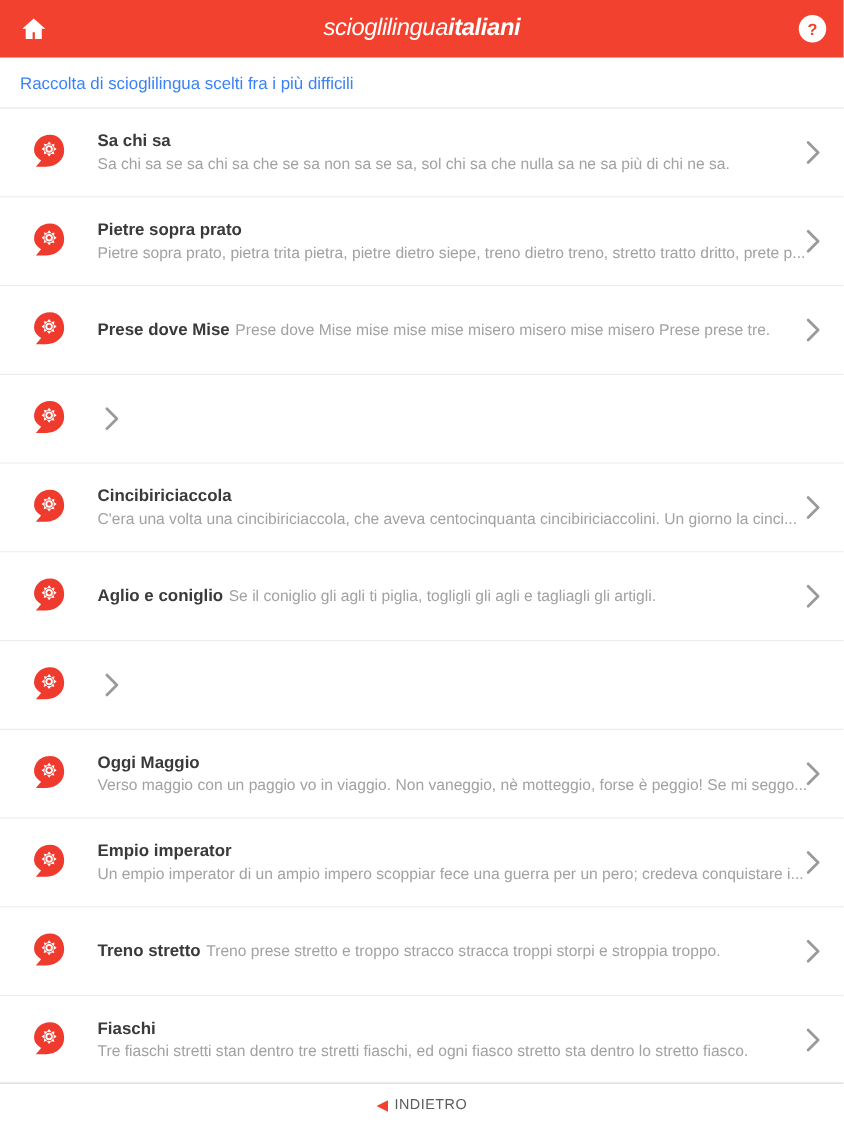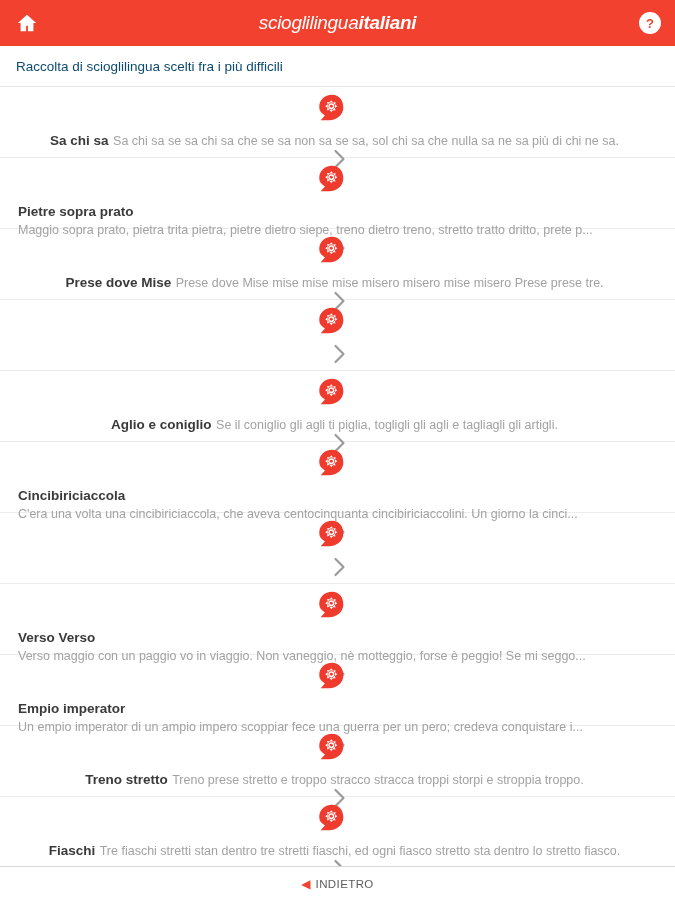--- a/index.html
+++ b/index.html
@@ -73,39 +73,38 @@
   }
 
   
   .subtitle-bar {
     flex: 0 0 auto;
     padding: 13px 16px 12px 16px;
     border-bottom: 1px solid #e3e3e3;
     background: #ffffff;
   }
   .subtitle-text {
-    color: #0c4a6e;
+    color: #3b82f6;
     font-size: 13.5px;
   }
 
   
   .list {
     flex: 1 1 auto;
     overflow: hidden;
     background: #ffffff;
   }
   .list-item {
     display: flex;
     align-items: center;
     padding: 0 14px 0 18px;
     height: 71px;
     border-bottom: 1px solid #ececec;
     background: #ffffff;
     cursor: pointer;
-    flex-direction: column;
   }
   .item-icon {
     flex: 0 0 auto;
     width: 44px;
     height: 44px;
     display: flex;
     align-items: center;
     justify-content: center;
     margin-right: 16px;
   }
@@ -218,21 +217,21 @@
           <path d="M40 22c0 10-9 18-20 18H8l6-7C8.5 29.5 6 26 6 21 6 11.6 13.6 4 24 4s16 8 16 18z" fill="#ef3b2d"></path>
           <g fill="#ffffff">
             <circle cx="23" cy="20" r="4.2"></circle>
             <path d="M23 11.5l2.6 3.4h-5.2zM23 28.5l-2.6-3.4h5.2zM14.5 20l3.4-2.6v5.2zM31.5 20l-3.4 2.6v-5.2zM17 14l4.3 0.6-3.1 3.1zM29 26l-4.3-0.6 3.1-3.1zM29 14l-0.6 4.3-3.1-3.1zM17 26l0.6-4.3 3.1 3.1z"></path>
           </g>
           <circle cx="23" cy="20" r="2.1" fill="#ef3b2d"></circle>
         </svg>
       </span>
       <span class="item-text">
         <span class="item-title">Pietre sopra prato</span>
-        <span class="item-desc">Maggio sopra prato, pietra trita pietra, pietre dietro siepe, treno dietro treno, stretto tratto dritto, prete p...</span>
+        <span class="item-desc">Pietre sopra prato, pietra trita pietra, pietre dietro siepe, treno dietro treno, stretto tratto dritto, prete p...</span>
       </span>
       <span class="chevron">
         <svg width="13" height="20" viewBox="0 0 12 20" fill="none" stroke="#9a9a9a" stroke-width="2.2" stroke-linecap="round" stroke-linejoin="round" aria-hidden="true">
             <path d="M2 2l8 8-8 8"></path>
           </svg>
       </span>
     </div>
 
     <div class="list-item">
       <span class="item-icon">
@@ -279,20 +278,42 @@
         <svg width="34" height="34" viewBox="0 0 48 48" aria-hidden="true">
           <path d="M40 22c0 10-9 18-20 18H8l6-7C8.5 29.5 6 26 6 21 6 11.6 13.6 4 24 4s16 8 16 18z" fill="#ef3b2d"></path>
           <g fill="#ffffff">
             <circle cx="23" cy="20" r="4.2"></circle>
             <path d="M23 11.5l2.6 3.4h-5.2zM23 28.5l-2.6-3.4h5.2zM14.5 20l3.4-2.6v5.2zM31.5 20l-3.4 2.6v-5.2zM17 14l4.3 0.6-3.1 3.1zM29 26l-4.3-0.6 3.1-3.1zM29 14l-0.6 4.3-3.1-3.1zM17 26l0.6-4.3 3.1 3.1z"></path>
           </g>
           <circle cx="23" cy="20" r="2.1" fill="#ef3b2d"></circle>
         </svg>
       </span>
       <span class="item-text">
+        <span class="item-title">Cincibiriciaccola</span>
+        <span class="item-desc">C'era una volta una cincibiriciaccola, che aveva centocinquanta cincibiriciaccolini. Un giorno la cinci...</span>
+      </span>
+      <span class="chevron">
+        <svg width="13" height="20" viewBox="0 0 12 20" fill="none" stroke="#9a9a9a" stroke-width="2.2" stroke-linecap="round" stroke-linejoin="round" aria-hidden="true">
+            <path d="M2 2l8 8-8 8"></path>
+          </svg>
+      </span>
+    </div>
+
+    <div class="list-item">
+      <span class="item-icon">
+        <svg width="34" height="34" viewBox="0 0 48 48" aria-hidden="true">
+          <path d="M40 22c0 10-9 18-20 18H8l6-7C8.5 29.5 6 26 6 21 6 11.6 13.6 4 24 4s16 8 16 18z" fill="#ef3b2d"></path>
+          <g fill="#ffffff">
+            <circle cx="23" cy="20" r="4.2"></circle>
+            <path d="M23 11.5l2.6 3.4h-5.2zM23 28.5l-2.6-3.4h5.2zM14.5 20l3.4-2.6v5.2zM31.5 20l-3.4 2.6v-5.2zM17 14l4.3 0.6-3.1 3.1zM29 26l-4.3-0.6 3.1-3.1zM29 14l-0.6 4.3-3.1-3.1zM17 26l0.6-4.3 3.1 3.1z"></path>
+          </g>
+          <circle cx="23" cy="20" r="2.1" fill="#ef3b2d"></circle>
+        </svg>
+      </span>
+      <span class="item-text">
         <span class="item-title">Aglio e coniglio</span>
         <span class="item-desc">Se il coniglio gli agli ti piglia, togligli gli agli e tagliagli gli artigli.</span>
       </span>
       <span class="chevron">
         <svg width="13" height="20" viewBox="0 0 12 20" fill="none" stroke="#9a9a9a" stroke-width="2.2" stroke-linecap="round" stroke-linejoin="round" aria-hidden="true">
             <path d="M2 2l8 8-8 8"></path>
           </svg>
       </span>
     </div>
 
@@ -300,62 +321,40 @@
       <span class="item-icon">
         <svg width="34" height="34" viewBox="0 0 48 48" aria-hidden="true">
           <path d="M40 22c0 10-9 18-20 18H8l6-7C8.5 29.5 6 26 6 21 6 11.6 13.6 4 24 4s16 8 16 18z" fill="#ef3b2d"></path>
           <g fill="#ffffff">
             <circle cx="23" cy="20" r="4.2"></circle>
             <path d="M23 11.5l2.6 3.4h-5.2zM23 28.5l-2.6-3.4h5.2zM14.5 20l3.4-2.6v5.2zM31.5 20l-3.4 2.6v-5.2zM17 14l4.3 0.6-3.1 3.1zM29 26l-4.3-0.6 3.1-3.1zM29 14l-0.6 4.3-3.1-3.1zM17 26l0.6-4.3 3.1 3.1z"></path>
           </g>
           <circle cx="23" cy="20" r="2.1" fill="#ef3b2d"></circle>
         </svg>
       </span>
-      <span class="item-text">
-        <span class="item-title">Cincibiriciaccola</span>
-        <span class="item-desc">C'era una volta una cincibiriciaccola, che aveva centocinquanta cincibiriciaccolini. Un giorno la cinci...</span>
-      </span>
-      <span class="chevron">
-        <svg width="13" height="20" viewBox="0 0 12 20" fill="none" stroke="#9a9a9a" stroke-width="2.2" stroke-linecap="round" stroke-linejoin="round" aria-hidden="true">
-            <path d="M2 2l8 8-8 8"></path>
-          </svg>
-      </span>
-    </div>
-
-    <div class="list-item">
-      <span class="item-icon">
-        <svg width="34" height="34" viewBox="0 0 48 48" aria-hidden="true">
-          <path d="M40 22c0 10-9 18-20 18H8l6-7C8.5 29.5 6 26 6 21 6 11.6 13.6 4 24 4s16 8 16 18z" fill="#ef3b2d"></path>
-          <g fill="#ffffff">
-            <circle cx="23" cy="20" r="4.2"></circle>
-            <path d="M23 11.5l2.6 3.4h-5.2zM23 28.5l-2.6-3.4h5.2zM14.5 20l3.4-2.6v5.2zM31.5 20l-3.4 2.6v-5.2zM17 14l4.3 0.6-3.1 3.1zM29 26l-4.3-0.6 3.1-3.1zM29 14l-0.6 4.3-3.1-3.1zM17 26l0.6-4.3 3.1 3.1z"></path>
-          </g>
-          <circle cx="23" cy="20" r="2.1" fill="#ef3b2d"></circle>
-        </svg>
-      </span>
-      <span class="chevron">
-        <svg width="13" height="20" viewBox="0 0 12 20" fill="none" stroke="#9a9a9a" stroke-width="2.2" stroke-linecap="round" stroke-linejoin="round" aria-hidden="true">
-            <path d="M2 2l8 8-8 8"></path>
-          </svg>
-      </span>
-    </div>
-
-    <div class="list-item">
-      <span class="item-icon">
-        <svg width="34" height="34" viewBox="0 0 48 48" aria-hidden="true">
-          <path d="M40 22c0 10-9 18-20 18H8l6-7C8.5 29.5 6 26 6 21 6 11.6 13.6 4 24 4s16 8 16 18z" fill="#ef3b2d"></path>
-          <g fill="#ffffff">
-            <circle cx="23" cy="20" r="4.2"></circle>
-            <path d="M23 11.5l2.6 3.4h-5.2zM23 28.5l-2.6-3.4h5.2zM14.5 20l3.4-2.6v5.2zM31.5 20l-3.4 2.6v-5.2zM17 14l4.3 0.6-3.1 3.1zM29 26l-4.3-0.6 3.1-3.1zM29 14l-0.6 4.3-3.1-3.1zM17 26l0.6-4.3 3.1 3.1z"></path>
-          </g>
-          <circle cx="23" cy="20" r="2.1" fill="#ef3b2d"></circle>
-        </svg>
-      </span>
-      <span class="item-text">
-        <span class="item-title">Verso Verso</span>
+      <span class="chevron">
+        <svg width="13" height="20" viewBox="0 0 12 20" fill="none" stroke="#9a9a9a" stroke-width="2.2" stroke-linecap="round" stroke-linejoin="round" aria-hidden="true">
+            <path d="M2 2l8 8-8 8"></path>
+          </svg>
+      </span>
+    </div>
+
+    <div class="list-item">
+      <span class="item-icon">
+        <svg width="34" height="34" viewBox="0 0 48 48" aria-hidden="true">
+          <path d="M40 22c0 10-9 18-20 18H8l6-7C8.5 29.5 6 26 6 21 6 11.6 13.6 4 24 4s16 8 16 18z" fill="#ef3b2d"></path>
+          <g fill="#ffffff">
+            <circle cx="23" cy="20" r="4.2"></circle>
+            <path d="M23 11.5l2.6 3.4h-5.2zM23 28.5l-2.6-3.4h5.2zM14.5 20l3.4-2.6v5.2zM31.5 20l-3.4 2.6v-5.2zM17 14l4.3 0.6-3.1 3.1zM29 26l-4.3-0.6 3.1-3.1zM29 14l-0.6 4.3-3.1-3.1zM17 26l0.6-4.3 3.1 3.1z"></path>
+          </g>
+          <circle cx="23" cy="20" r="2.1" fill="#ef3b2d"></circle>
+        </svg>
+      </span>
+      <span class="item-text">
+        <span class="item-title">Oggi Maggio</span>
         <span class="item-desc">Verso maggio con un paggio vo in viaggio. Non vaneggio, nè motteggio, forse è peggio! Se mi seggo...</span>
       </span>
       <span class="chevron">
         <svg width="13" height="20" viewBox="0 0 12 20" fill="none" stroke="#9a9a9a" stroke-width="2.2" stroke-linecap="round" stroke-linejoin="round" aria-hidden="true">
             <path d="M2 2l8 8-8 8"></path>
           </svg>
       </span>
     </div>
 
     <div class="list-item">

